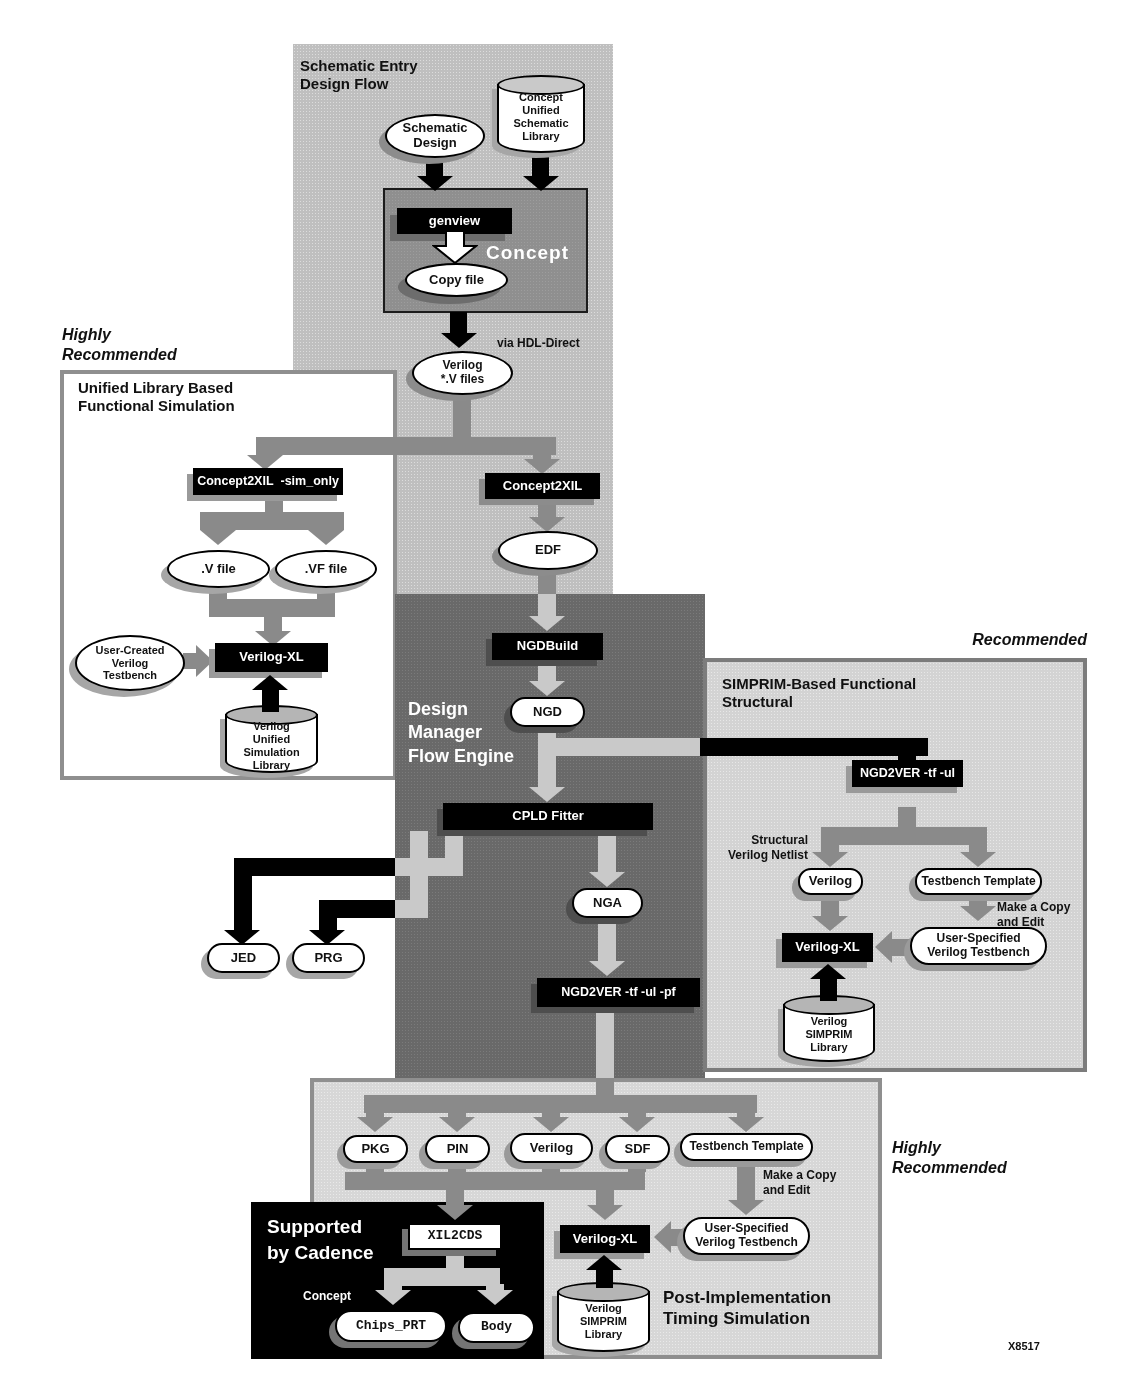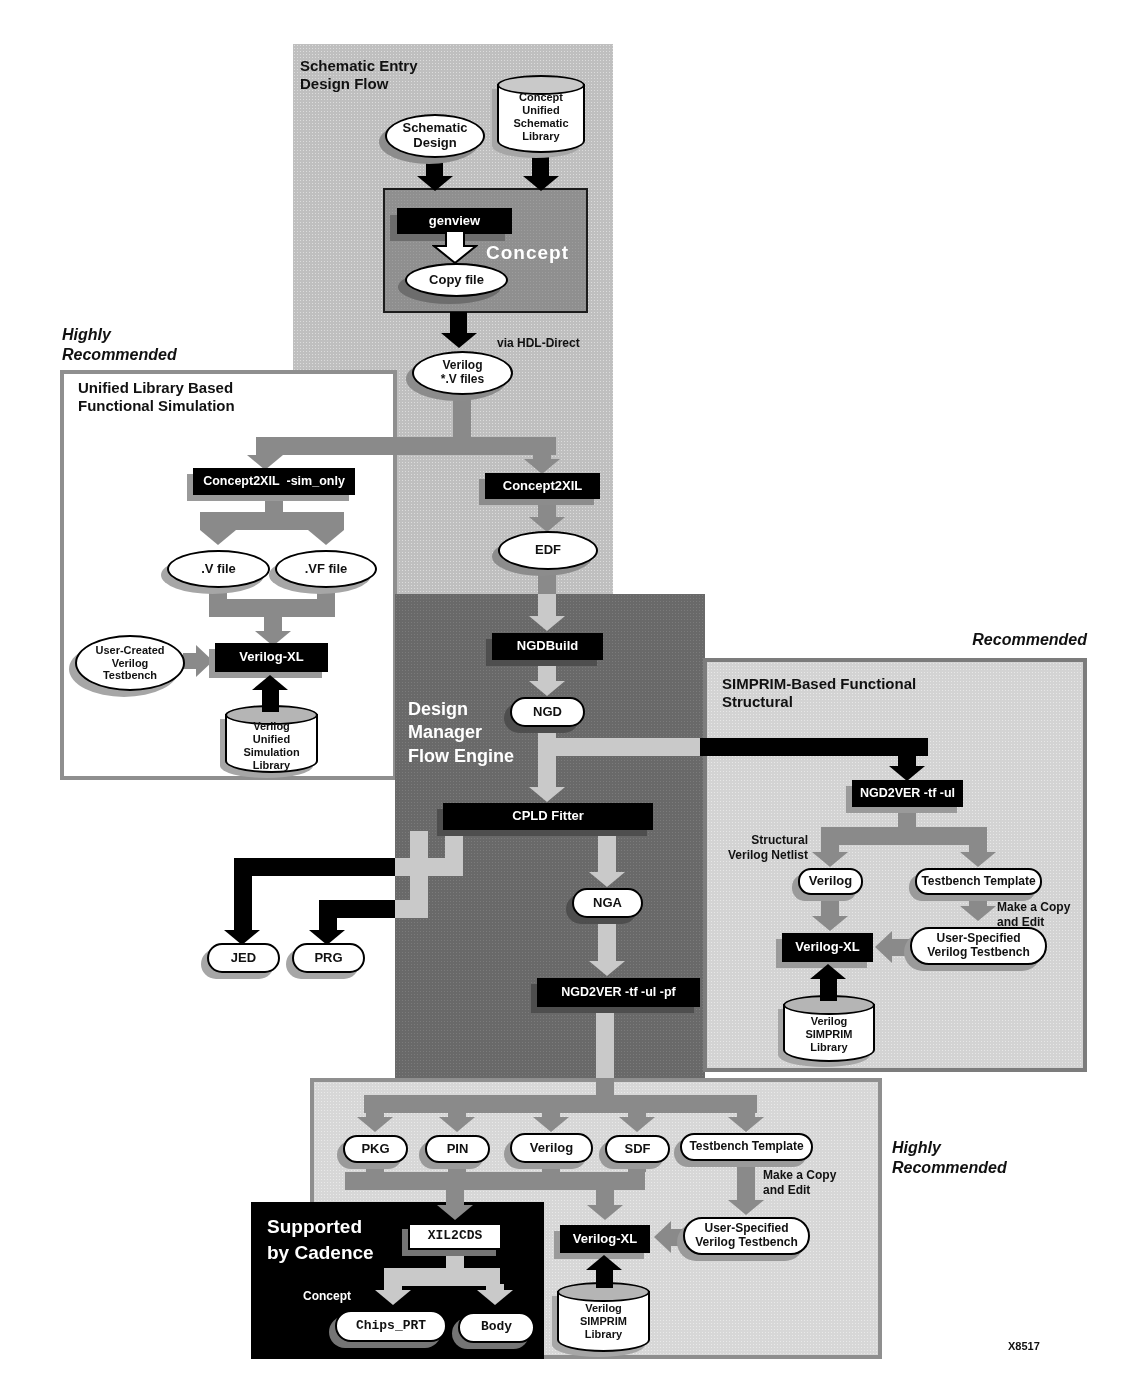--- a/index.html
+++ b/index.html
@@ -155,37 +155,37 @@
   <div class="hd lt" style="left:375px;top:1290px"></div>
   <div class="seg sl" style="left:486px;top:1284px;width:18px;height:8px"></div>
   <div class="hd lt" style="left:477px;top:1290px"></div>
 
   <div class="n bb sh-c" style="left:397px;top:208px;width:115px;height:26px">genview</div>
   <div class="n el sh-p" style="left:385px;top:114px;width:100px;height:44px">Schematic
 Design</div>
   <div class="n el sh-c" style="left:405px;top:263px;width:103px;height:34px">Copy file</div>
   <div class="n el sh-p" style="left:412px;top:351px;width:101px;height:44px;font-size:12px">Verilog
 *.V files</div>
-  <div class="n bb sh-g" style="left:193px;top:468px;width:162px;height:27px;font-size:12.5px">Concept2XIL&nbsp;&nbsp;-sim_only</div>
+  <div class="n bb sh-g" style="left:193px;top:468px;width:150px;height:27px;font-size:12.5px">Concept2XIL&nbsp;&nbsp;-sim_only</div>
   <div class="n bb sh-p" style="left:485px;top:473px;width:115px;height:26px">Concept2XIL</div>
   <div class="n el sh-w" style="left:167px;top:550px;width:103px;height:38px">.V file</div>
   <div class="n el sh-w" style="left:275px;top:550px;width:102px;height:38px">.VF file</div>
   <div class="n el sh-w" style="left:75px;top:635px;width:110px;height:56px;font-size:11px">User-Created
 Verilog
 Testbench</div>
   <div class="n bb sh-g" style="left:215px;top:643px;width:113px;height:29px">Verilog-XL</div>
   <div class="n el sh-p" style="left:498px;top:531px;width:100px;height:39px">EDF</div>
   <div class="n bb sh-d" style="left:492px;top:633px;width:111px;height:27px">NGDBuild</div>
   <div class="n st sh-d" style="left:510px;top:697px;width:75px;height:30px;border-radius:15px">NGD</div>
   <div class="n bb sh-d" style="left:443px;top:803px;width:210px;height:27px">CPLD Fitter</div>
   <div class="n st sh-d" style="left:572px;top:888px;width:71px;height:30px;border-radius:15px">NGA</div>
   <div class="n bb sh-d" style="left:537px;top:978px;width:163px;height:29px;font-size:12.5px">NGD2VER -tf -ul -pf</div>
   <div class="n st sh-w" style="left:207px;top:943px;width:73px;height:30px;border-radius:15px">JED</div>
   <div class="n st sh-w" style="left:292px;top:943px;width:73px;height:30px;border-radius:15px">PRG</div>
-  <div class="n bb sh-g" style="left:852px;top:780px;width:111px;height:27px;font-size:12.5px">NGD2VER -tf -ul</div>
+  <div class="n bb sh-g" style="left:852px;top:760px;width:111px;height:27px;font-size:12.5px">NGD2VER -tf -ul</div>
   <div class="n st sh-g" style="left:798px;top:868px;width:65px;height:27px;border-radius:13px">Verilog</div>
   <div class="n st sh-g" style="left:915px;top:868px;width:127px;height:27px;border-radius:13px;font-size:12px">Testbench Template</div>
   <div class="n st sh-g" style="left:910px;top:927px;width:137px;height:38px;border-radius:19px;font-size:12px">User-Specified
 Verilog Testbench</div>
   <div class="n bb sh-g" style="left:782px;top:933px;width:91px;height:29px">Verilog-XL</div>
   <div class="n st sh-g" style="left:343px;top:1135px;width:65px;height:28px;border-radius:14px">PKG</div>
   <div class="n st sh-g" style="left:425px;top:1135px;width:65px;height:28px;border-radius:14px">PIN</div>
   <div class="n st sh-g" style="left:510px;top:1133px;width:83px;height:30px;border-radius:15px">Verilog</div>
   <div class="n st sh-g" style="left:605px;top:1135px;width:65px;height:28px;border-radius:14px">SDF</div>
   <div class="n st sh-g" style="left:680px;top:1133px;width:133px;height:28px;border-radius:14px;font-size:12px">Testbench Template</div>
@@ -253,17 +253,19 @@
   <div class="lbl" style="left:722px;top:675px;font-size:15px">SIMPRIM-Based Functional
 Structural</div>
   <div class="lbl" style="left:700px;top:833px;width:108px;font-size:12px;text-align:right">Structural
 Verilog Netlist</div>
   <div class="lbl" style="left:997px;top:900px;font-size:12px">Make a Copy
 and Edit</div>
   <div class="lbl it" style="left:892px;top:1138px;font-size:16px">Highly
 Recommended</div>
   <div class="lbl" style="left:763px;top:1168px;font-size:12px">Make a Copy
 and Edit</div>
+  <div class="lbl" style="left:663px;top:1288px;font-size:17px">Post-Implementation
+Timing Simulation</div>
   <div class="lbl" style="left:267px;top:1214px;font-size:19px;color:#fff;line-height:1.35">Supported
 by Cadence</div>
   <div class="lbl" style="left:303px;top:1289px;font-size:12px;color:#fff">Concept</div>
   <div class="lbl" style="left:1008px;top:1340px;font-size:11px">X8517</div>
 </div>
 
 </body></html>

